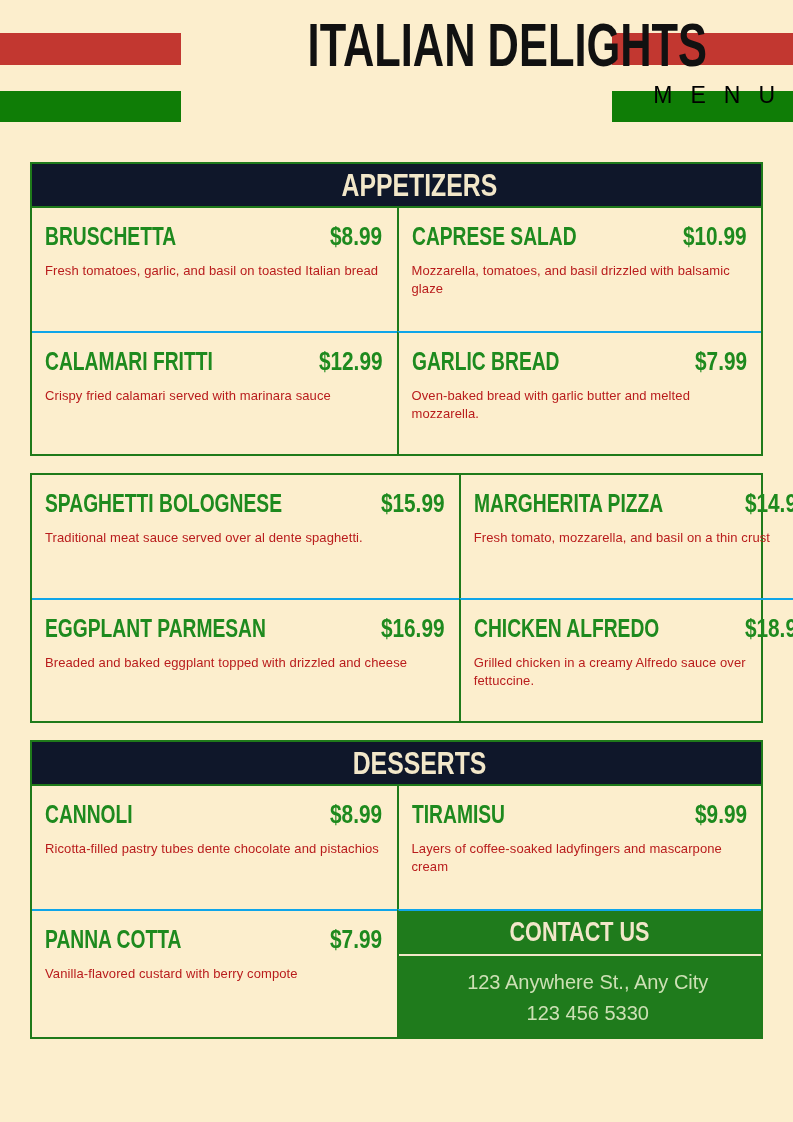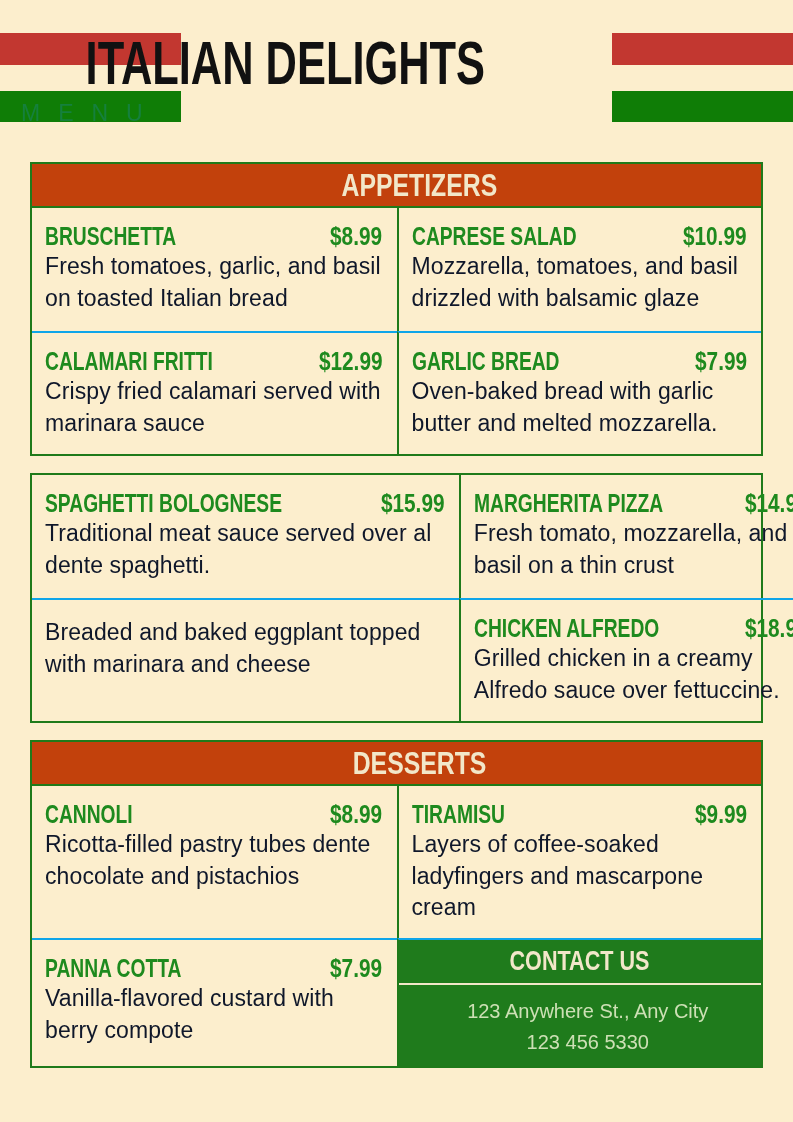--- a/index.html
+++ b/index.html
@@ -15,50 +15,50 @@
   }
 
   
   .header-area { position: relative; height: 162px; }
   .stripe { position: absolute; }
   .stripe.red   { background: #C23730; top: 33px;  height: 32px; }
   .stripe.green { background: #0F7D06; top: 91px;  height: 31px; }
   .stripe.left  { left: 0;  width: 181px; }
   .stripe.right { left: 612px; width: 181px; }
 
-  .title-block { position: absolute; top: 32px; left: 0; width: 100%; text-align: left; }
+  .title-block { position: absolute; top: 14px; left: 0; width: 100%; text-align: right; }
   .main-title {
     display: inline-block;
     font-size: 62px;
     font-weight: 800;
     color: #111111;
     letter-spacing: 0px;
     line-height: 1.0;
     transform: scaleX(0.70);
     transform-origin: center;
     white-space: nowrap;
   }
   .subtitle {
     margin-top: 6px;
     font-size: 23px;
     font-weight: 400;
-    color: #15803d;
+    color: #000000;
     letter-spacing: 18px;
     padding-left: 21px;
     white-space: nowrap;
   }
 
   
   .menu-section {
     margin: 0 30px 17px 30px;
     border: 2px solid #1F7A1A;
     background: #FCEECD;
   }
   .section-header {
-    background: #c2410c;
+    background: #0f172a;
     border-bottom: 2px solid #1F7A1A;
     height: 44px;
     display: flex;
     align-items: center;
     justify-content: center;
     padding-left: 46px;
   }
   .section-title {
     display: inline-block;
     color: #F2E7C9;
@@ -82,23 +82,23 @@
     display: inline-block;
     color: #1E8A1E;
     font-size: 26px;
     font-weight: 800;
     line-height: 1;
     white-space: nowrap;
   }
   .item-name  { transform: scaleX(0.74); transform-origin: left center; }
   .item-price { transform: scaleX(0.80); transform-origin: right center; }
   .item-desc {
-    margin-top: 2px;
-    color: #0f172a;
-    font-size: 23px;
+    margin-top: 13px;
+    color: #b91c1c;
+    font-size: 13px;
     line-height: 1.38;
     letter-spacing: 0.1px;
   }
 
   
   .cell.contact-cell {
     background: #1F7B1C;
     padding: 0;
     display: flex;
     flex-direction: column;
@@ -190,21 +190,25 @@
         <div class="item-desc">Traditional meat sauce served over al dente spaghetti.</div>
       </div>
       <div class="cell col-right row-1">
         <div class="item-head">
           <span class="item-name">MARGHERITA PIZZA</span>
           <span class="item-price">$14.99</span>
         </div>
         <div class="item-desc">Fresh tomato, mozzarella, and basil on a thin crust</div>
       </div>
       <div class="cell col-left row-2">
-        <div class="item-desc">Breaded and baked eggplant topped with marinara and cheese</div>
+        <div class="item-head">
+          <span class="item-name">EGGPLANT PARMESAN</span>
+          <span class="item-price">$16.99</span>
+        </div>
+        <div class="item-desc">Breaded and baked eggplant topped with drizzled and cheese</div>
       </div>
       <div class="cell col-right row-2">
         <div class="item-head">
           <span class="item-name">CHICKEN ALFREDO</span>
           <span class="item-price">$18.99</span>
         </div>
         <div class="item-desc">Grilled chicken in a creamy Alfredo sauce over fettuccine.</div>
       </div>
     </div>
   </div>

